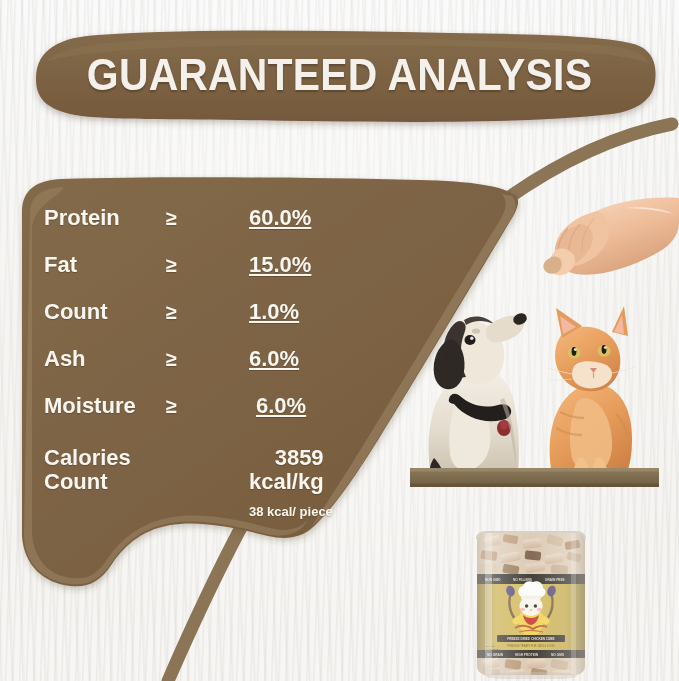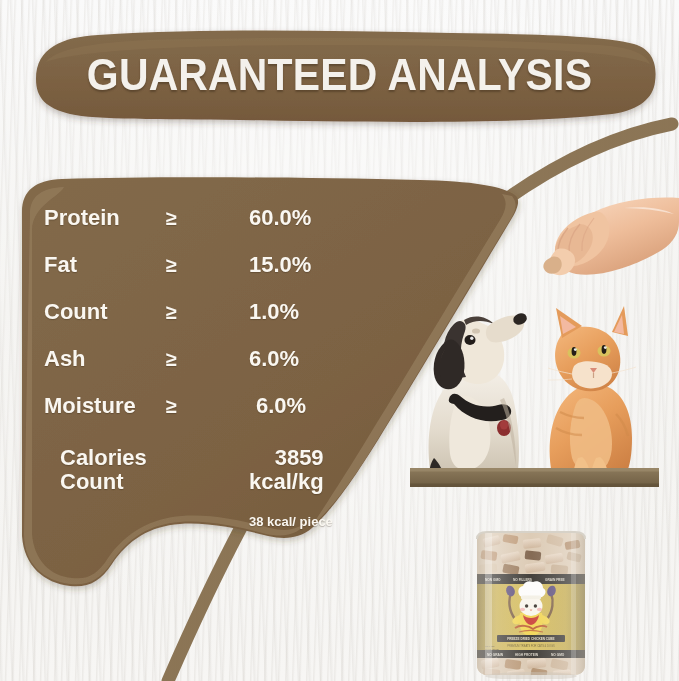--- a/index.html
+++ b/index.html
@@ -89,33 +89,33 @@
     color: #faf7f1;
     font-family: "Liberation Sans", sans-serif;
     font-weight: bold;
     font-size: 22px;
     line-height: 26px;
     text-shadow: 0 1px 1px rgba(54,40,22,0.35);
     white-space: nowrap;
   }
   .row .lbl { left: 0; }
   .row .op  { left: 122px; font-size: 20px; }
-  .row .val { left: 205px; text-align: center; }
+  .row .val { left: 205px; text-align: center; text-decoration: underline; }
   .row.moisture .val { left: 212px; }
 
   
   .cal {
     position: absolute;
     left: 44px;
     top: 446px;
     width: 310px;
   }
   .cal .cal-label {
     position: absolute;
-    left: 16px;
+    left: 0;
     top: 0;
     width: 140px;
     color: #faf7f1;
     font-weight: bold;
     font-size: 22px;
     line-height: 24px;
     text-shadow: 0 1px 1px rgba(54,40,22,0.35);
   }
   .cal .cal-value {
     position: absolute;
@@ -126,21 +126,21 @@
     font-size: 22px;
     line-height: 24px;
     text-shadow: 0 1px 1px rgba(54,40,22,0.35);
     white-space: nowrap;
     text-align: right;
   }
   .cal .cal-value .l2 { display: block; }
   .cal .cal-sub {
     position: absolute;
     left: 205px;
-    top: 68px;
+    top: 58px;
     color: #faf7f1;
     font-weight: bold;
     font-size: 13px;
     line-height: 15px;
     text-shadow: 0 1px 1px rgba(54,40,22,0.30);
     white-space: nowrap;
   }
 
   
   .photo {

